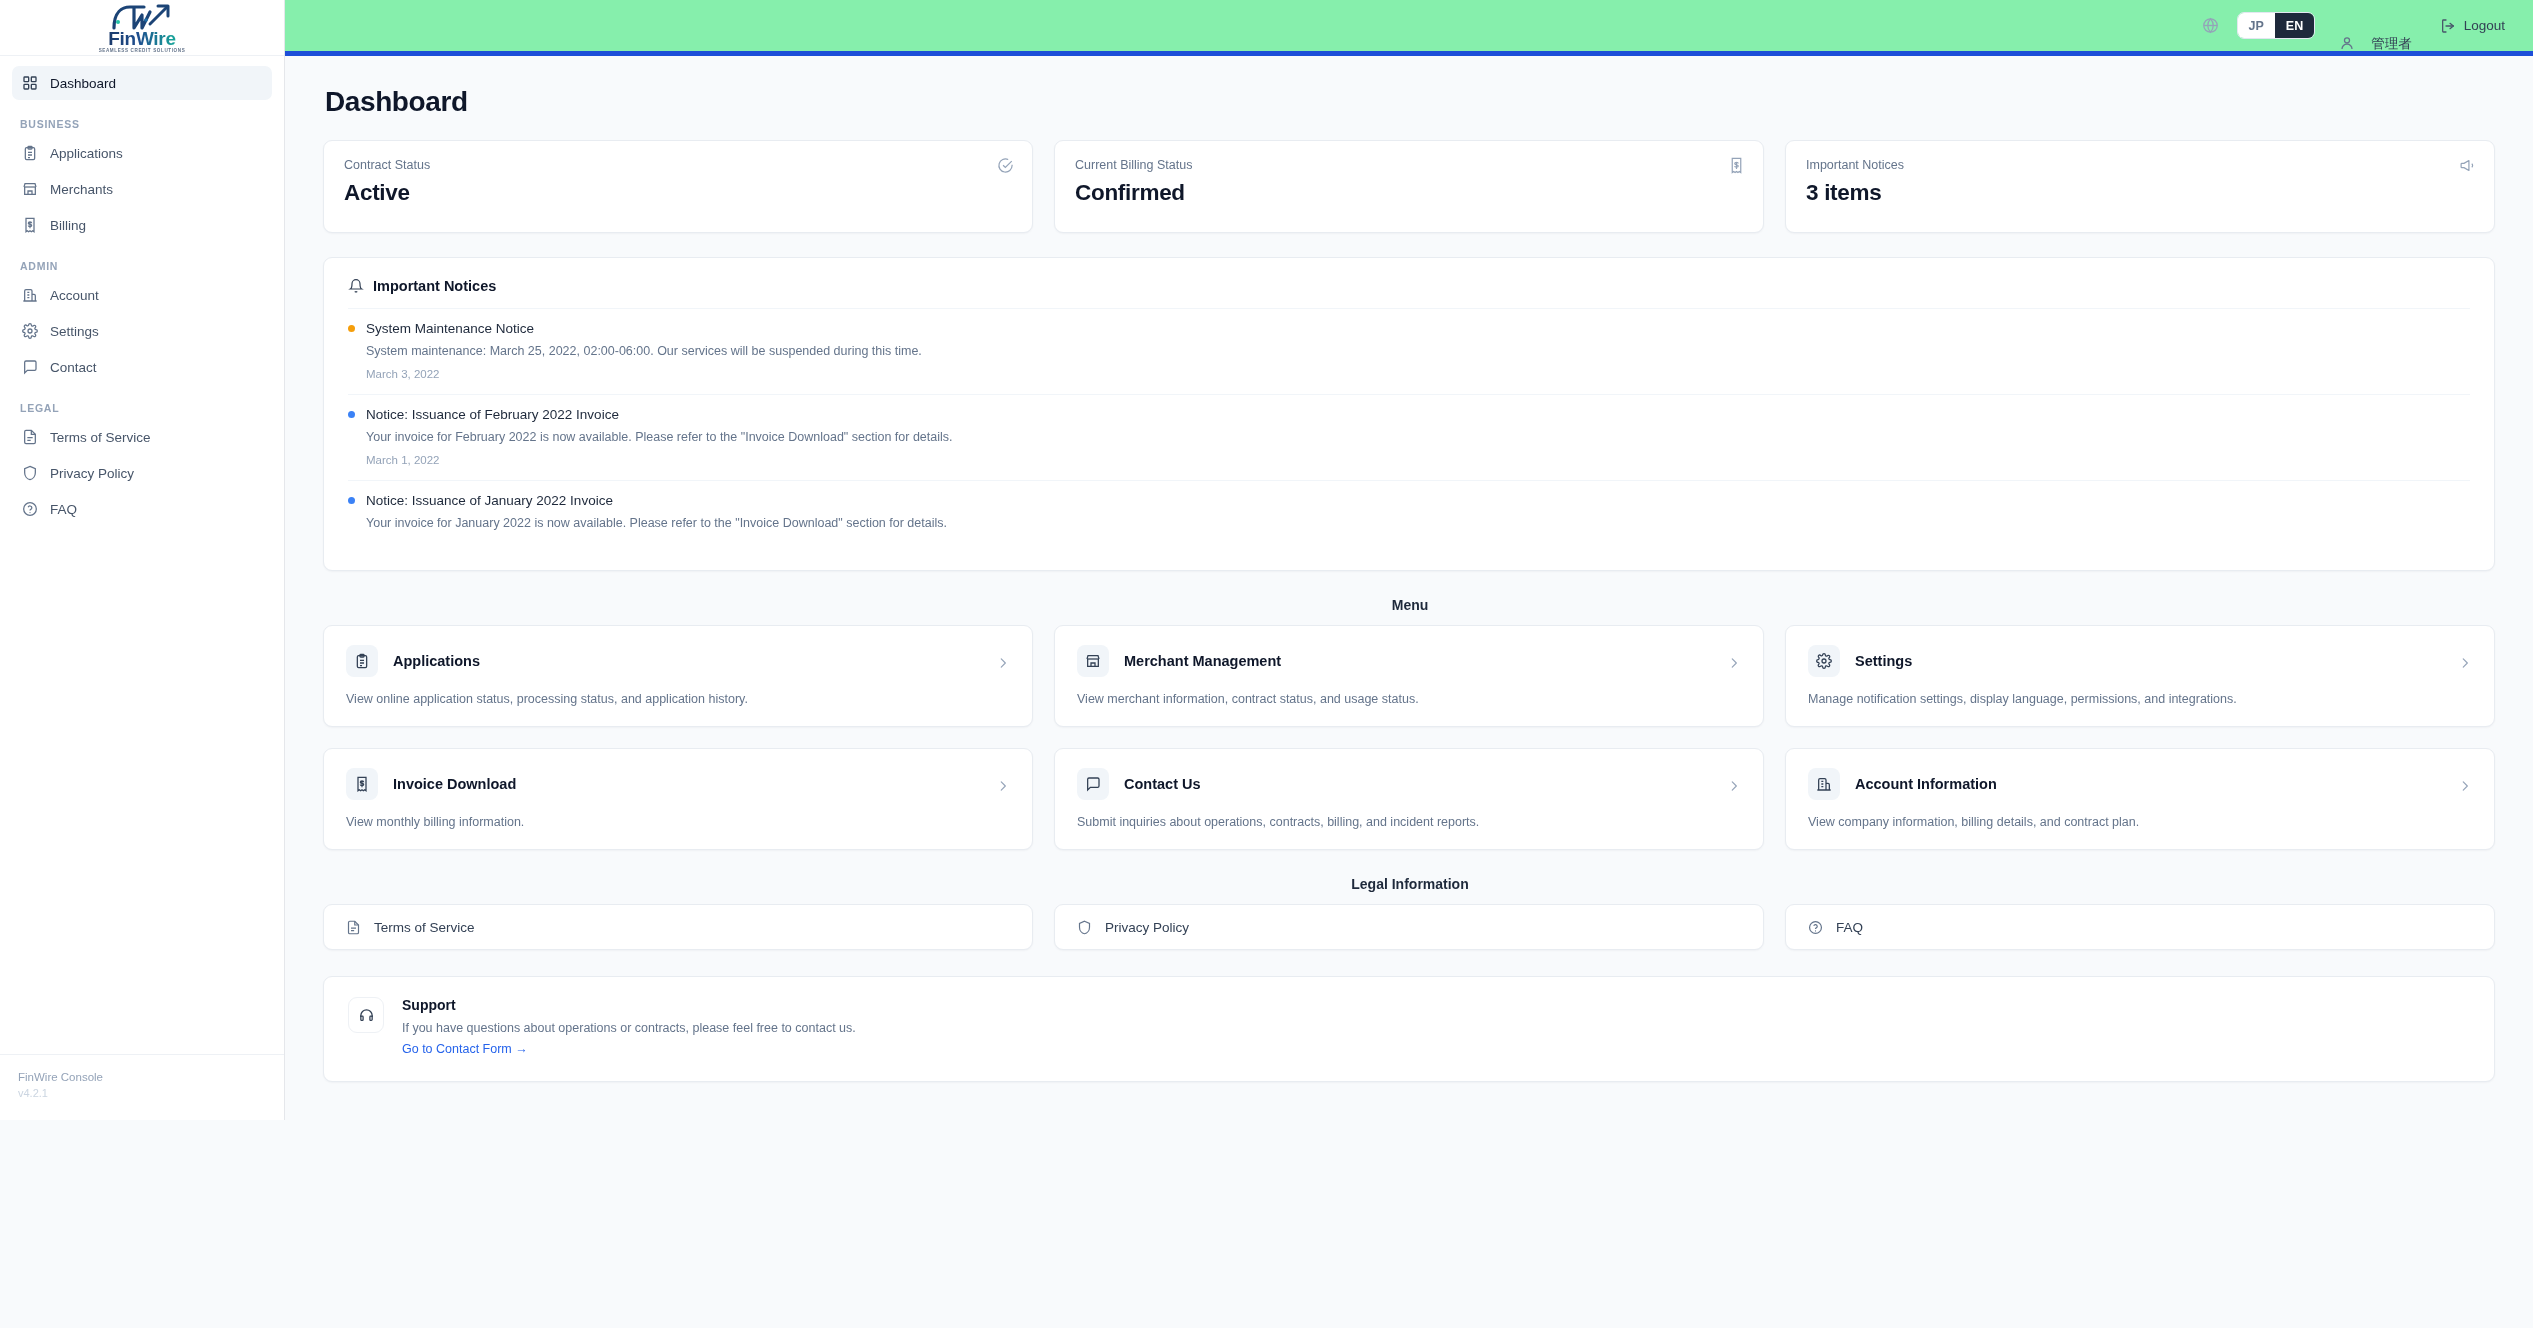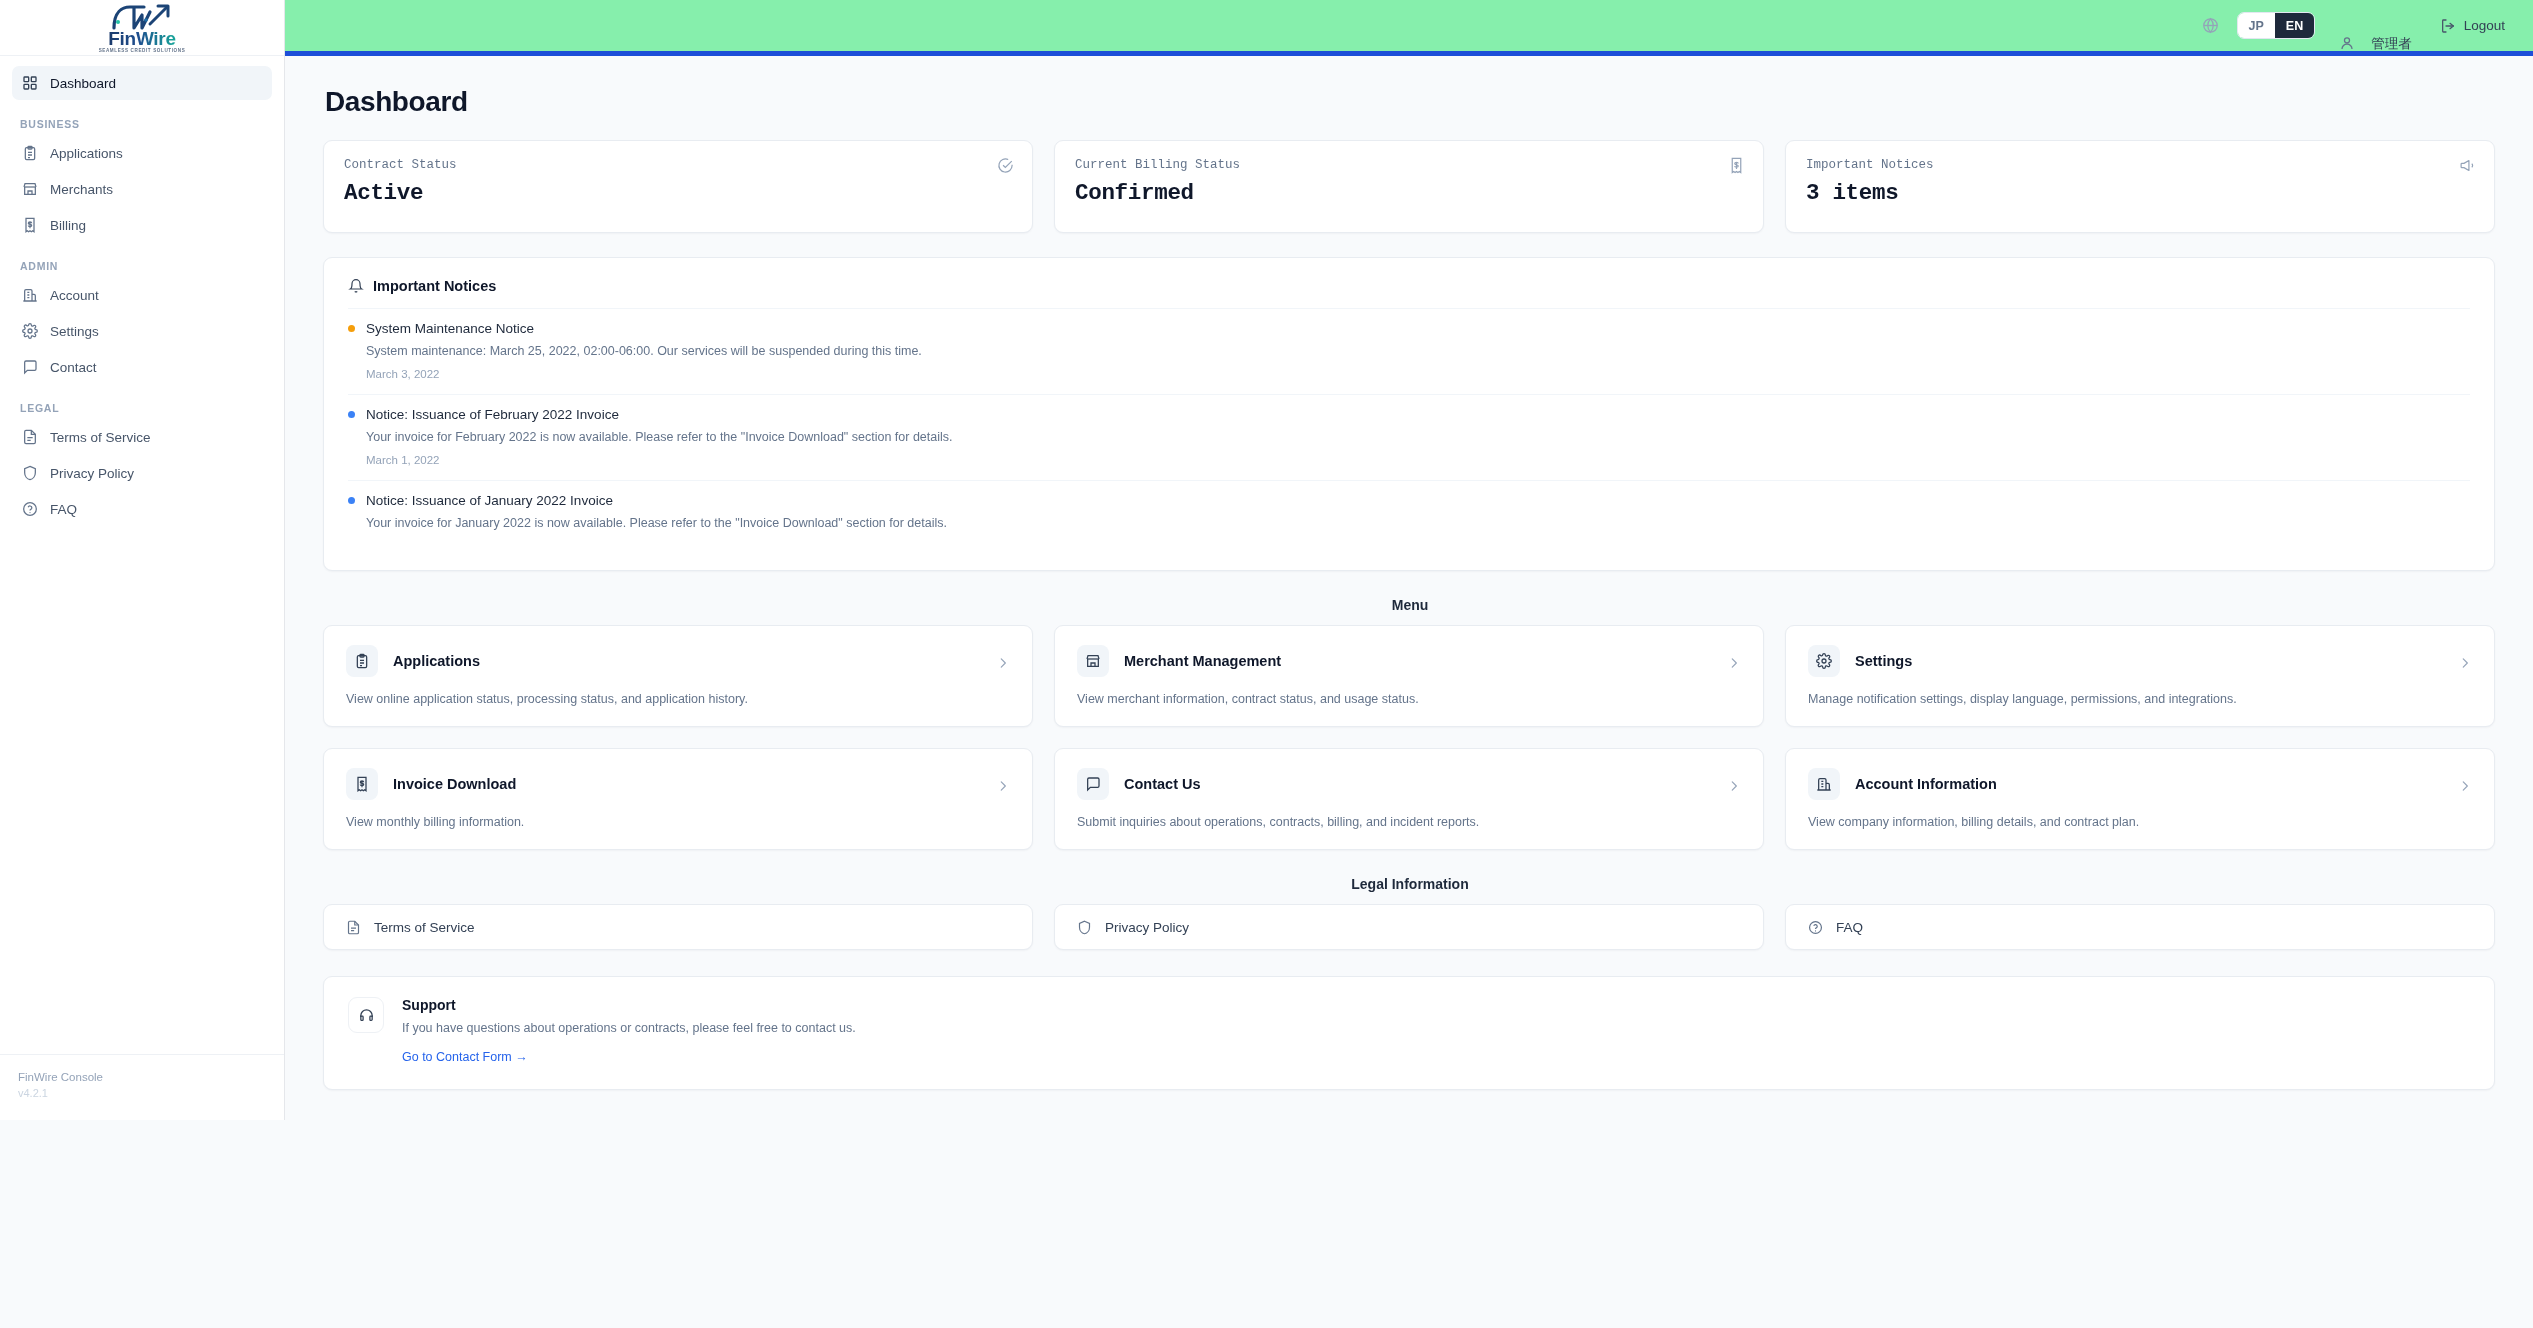--- a/index.html
+++ b/index.html
@@ -95,21 +95,21 @@
     letter-spacing: -0.4px; margin: 8px 0 22px 2px;
   }
 
   .card {
     background: #ffffff; border: 1px solid #e8ecf1; border-radius: 9px;
     box-shadow: 0 1px 2px rgba(15,23,42,0.04);
   }
 
   
   .stat-row { display: grid; grid-template-columns: repeat(3, 1fr); gap: 21px; margin-bottom: 24px; }
-  .stat-card { padding: 17px 20px 26px 20px; position: relative; min-height: 88px; font-family: Liberation Mono, monospace; }
+  .stat-card { padding: 17px 20px 26px 20px; position: relative; min-height: 88px; }
   .stat-label { font-size: 12.5px; color: #64748b; }
   .stat-value { font-size: 22.5px; font-weight: 700; color: #0f172a; margin-top: 8px; letter-spacing: -0.3px; }
   .stat-ic { position: absolute; top: 16px; right: 18px; width: 17px; height: 17px; color: #94a3b8; display:block; }
 
   
   .notices-card { padding: 20px 24px 24px 24px; margin-bottom: 26px; }
   .notices-head { display: flex; align-items: center; gap: 9px; margin-bottom: 14px; }
   .notices-head .ic { width: 16px; height: 16px; color: #334155; display:block; }
   .notices-title { font-size: 14.5px; font-weight: 700; color: #0f172a; }
   .notice-item { padding: 12px 0 14px 0; border-top: 1px solid #f1f5f9; }
@@ -143,21 +143,21 @@
 
   
   .support-card { padding: 20px 24px 24px 24px; display: flex; gap: 18px; }
   .support-icbox {
     width: 36px; height: 36px; flex: 0 0 36px; border-radius: 9px; background: #ffffff;
     border: 1px solid #eef1f5; display: flex; align-items: center; justify-content: center;
   }
   .support-icbox .ic { width: 17px; height: 17px; color: #334155; display:block; }
   .support-title { font-size: 14px; font-weight: 700; color: #0f172a; }
   .support-desc { font-size: 12.5px; color: #64748b; margin-top: 8px; }
-  .support-link { font-size: 12.5px; color: #2563eb; margin-top: 15px; cursor: pointer; display: inline-block; }
+  .support-link { font-size: 12.5px; color: #2563eb; margin-top: 7px; cursor: pointer; display: inline-block; }
 </style>
 </head>
 <body>
 
 <aside id="sidebar">
 
   <div id="brand">
     <div class="logo-wrap">
       <svg class="logo-mark" width="96" height="30" viewBox="0 0 96 30" fill="none">
         <defs>

